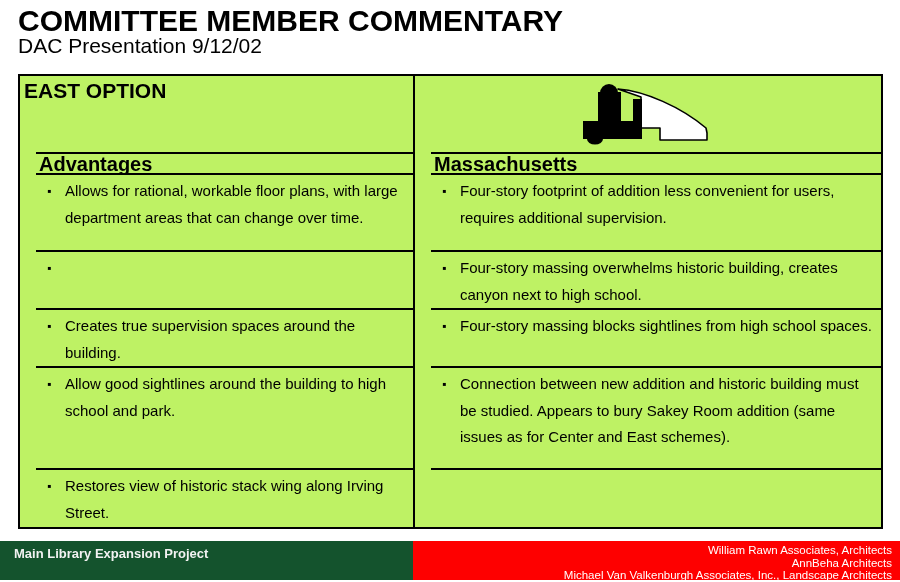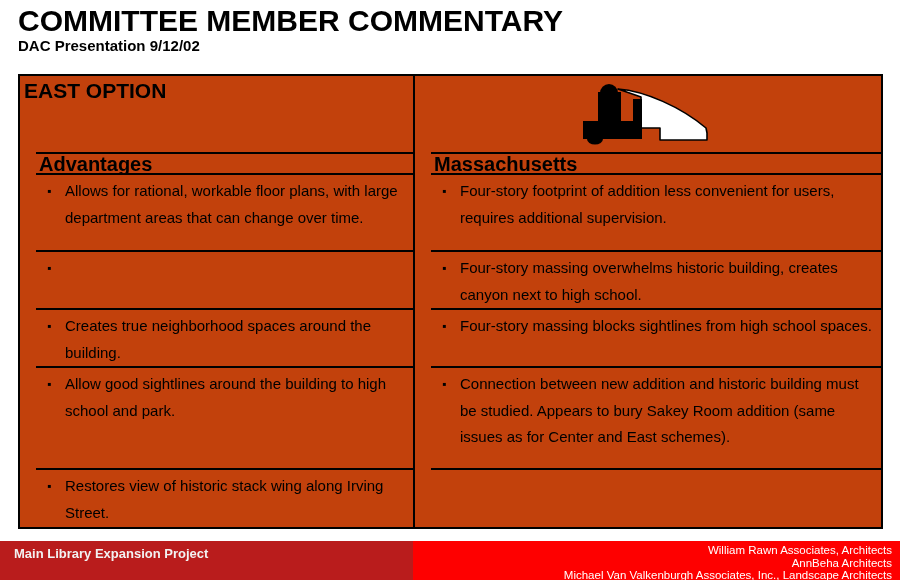--- a/index.html
+++ b/index.html
@@ -22,37 +22,37 @@
     left: 18px;
     top: 8px;
   }
   .slide-title {
     font-size: 30px;
     font-weight: bold;
     line-height: 26px;
     letter-spacing: 0px;
   }
   .slide-subtitle {
-    font-size: 15px;
-    font-weight: bold;
+    font-size: 21px;
+    font-weight: normal;
     line-height: 20px;
     margin-top: 2px;
   }
   
   .option-table {
     position: absolute;
     left: 18px;
     top: 74px;
     width: 865px;
     box-sizing: border-box;
     border: 2px solid #000000;
     display: grid;
     grid-template-columns: 395px 1fr;
     grid-template-rows: 76px 21px 77px 58px 58px 102px 59px;
-    background: #c2410c;
+    background: #bef264;
   }
   .cell {
     box-sizing: border-box;
     overflow: hidden;
   }
   .cell.col-left { border-right: 2px solid #000000; }
   .cell.row-border { border-top: 2px solid #000000; margin-left: 16px; }
   .option-title-cell {
     font-size: 21px;
     font-weight: bold;
@@ -167,21 +167,21 @@
     <div class="cell col-left row-border bullet-cell">
       <span class="bullet-marker">▪</span>
     </div>
     <div class="cell row-border bullet-cell">
       <span class="bullet-marker">▪</span>
       <span class="bullet-text">Four-story massing overwhelms historic building, creates canyon next to high school.</span>
     </div>
 
     <div class="cell col-left row-border bullet-cell">
       <span class="bullet-marker">▪</span>
-      <span class="bullet-text">Creates true neighborhood spaces around the building.</span>
+      <span class="bullet-text">Creates true supervision spaces around the building.</span>
     </div>
     <div class="cell row-border bullet-cell">
       <span class="bullet-marker">▪</span>
       <span class="bullet-text">Four-story massing blocks sightlines from high school spaces.</span>
     </div>
 
     <div class="cell col-left row-border bullet-cell">
       <span class="bullet-marker">▪</span>
       <span class="bullet-text">Allow good sightlines around the building to high school and park.</span>
     </div>
@@ -193,21 +193,21 @@
     <div class="cell col-left row-border bullet-cell">
       <span class="bullet-marker">▪</span>
       <span class="bullet-text">Restores view of historic stack wing along Irving Street.</span>
     </div>
     <div class="cell row-border bullet-cell">
       <span class="bullet-text"></span>
     </div>
 
   </div>
 
-  <div class="footer-left" style="background:#b91c1c;">
+  <div class="footer-left" style="background:#14532d;">
     <div class="project">Main Library Expansion Project</div>
     <div class="location">Cambridge, Massachusetts</div>
   </div>
   <div class="footer-right" style="background:#fe0000;">
     <div class="credit-line">William Rawn Associates, Architects</div>
     <div class="credit-line">AnnBeha Architects</div>
     <div class="credit-line">Michael Van Valkenburgh Associates, Inc., Landscape Architects</div>
   </div>
 
 </div>

